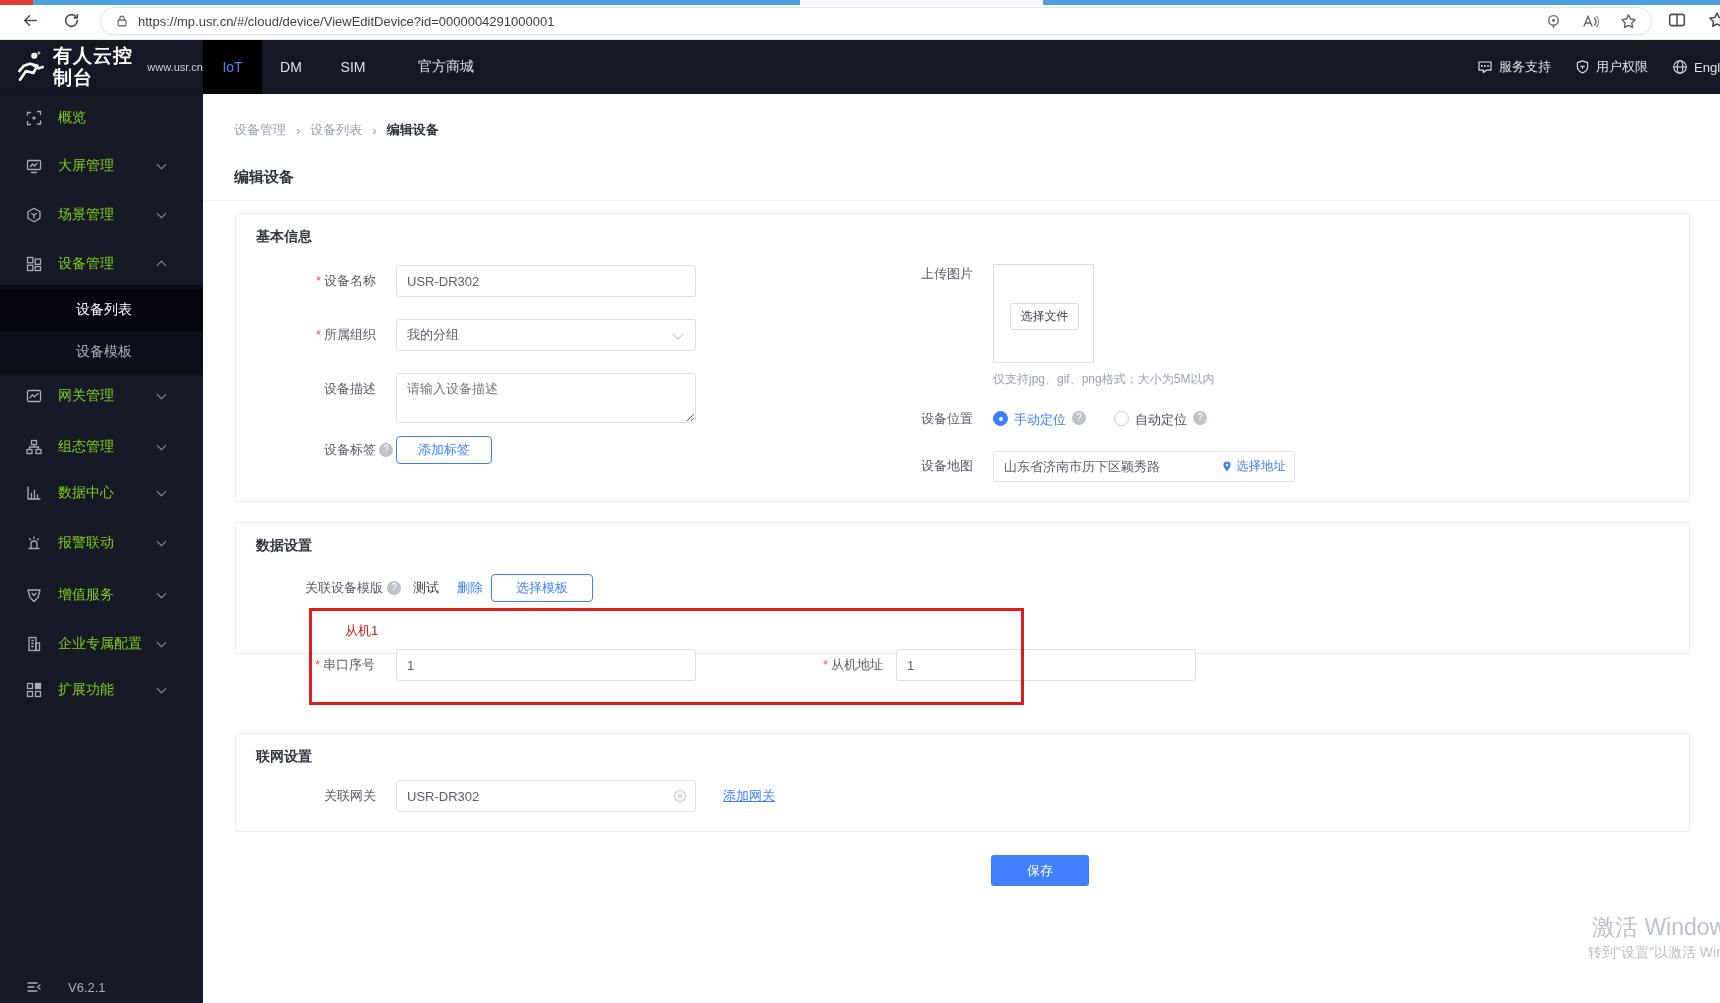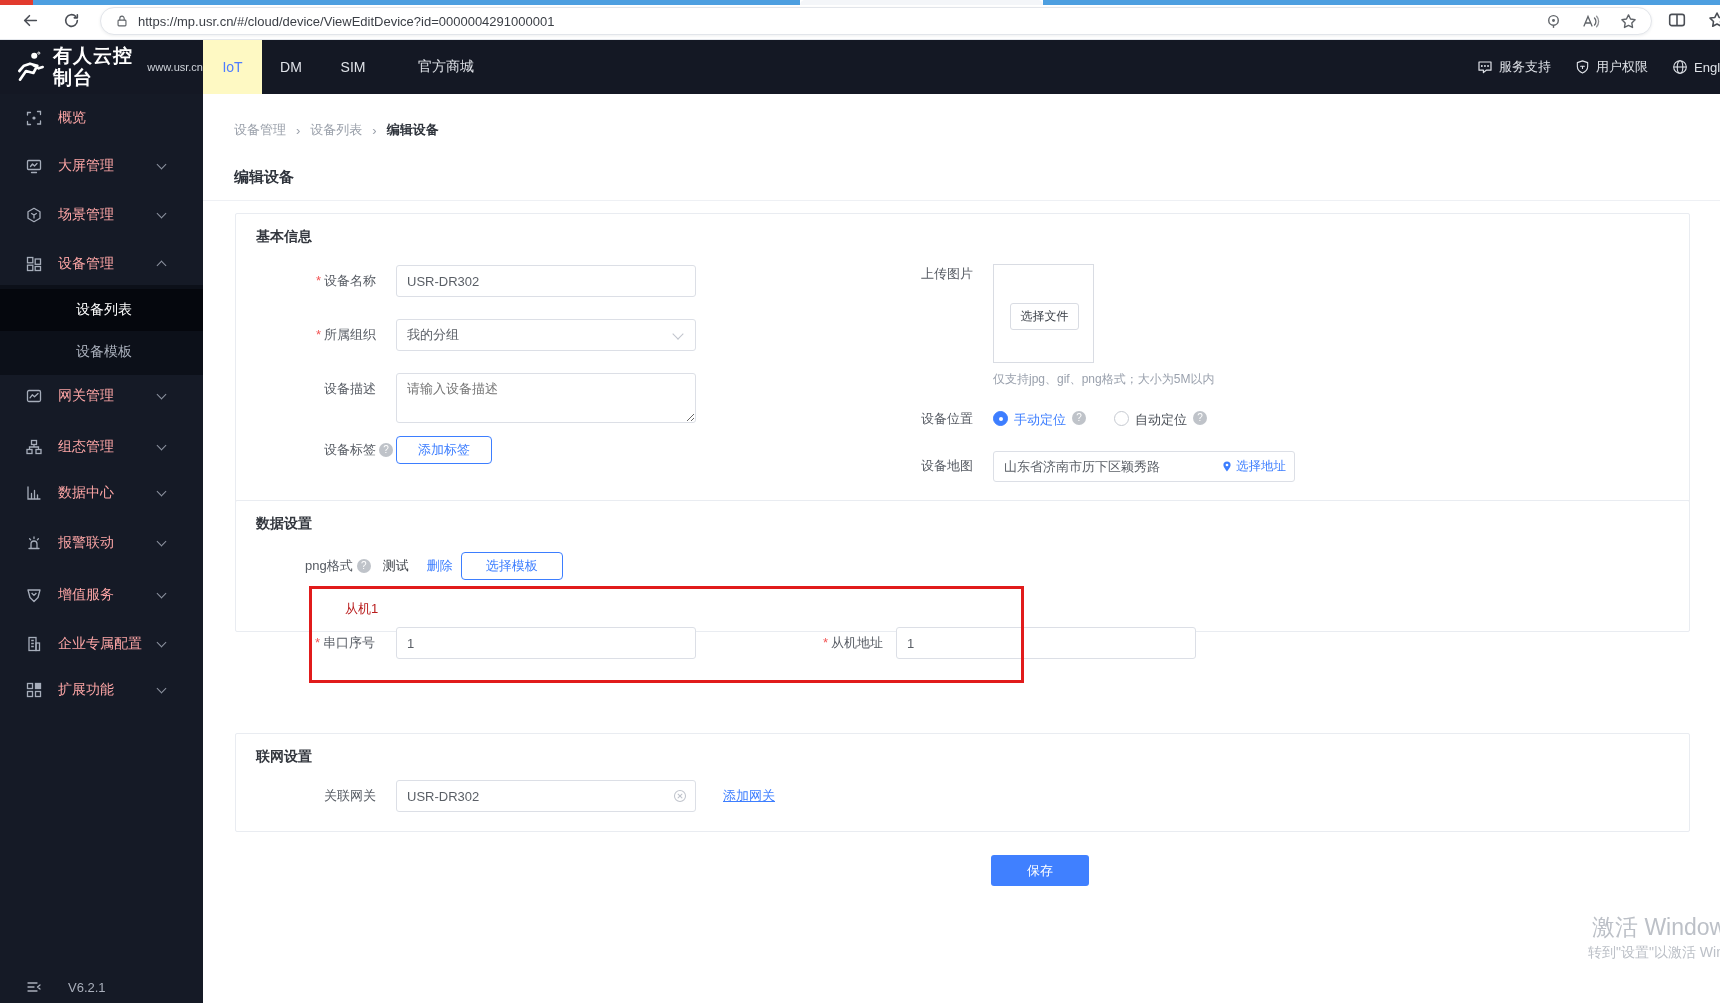--- a/index.html
+++ b/index.html
@@ -21,30 +21,30 @@
   .url-right { margin-left:auto; display:flex; gap:20px; align-items:center; color:#5f6368; }
 
   
   #app-header { position:absolute; left:0; top:40px; width:1720px; height:54px; background:#141824; }
   #logo { position:absolute; left:0; top:0; width:203px; height:54px; display:flex; align-items:center; padding-left:14px; gap:7px; }
   .brand-col { display:flex; align-items:center; }
   .brand-title { color:#fff; font-size:19px; font-weight:700; letter-spacing:1px; line-height:22px; }
   .brand-sub { color:#cfd3da; font-size:11px; line-height:13px; }
   #top-nav { position:absolute; left:203px; top:0; height:54px; display:flex; }
   .nav-tab { height:54px; display:flex; align-items:center; justify-content:center; font-size:14px; color:#dfe2e8; cursor:pointer; }
-  .nav-tab.active { background:#fef9c3; color:#4e7cff; }
+  .nav-tab.active { background:#000000; color:#4e7cff; }
   #hdr-right { position:absolute; left:1477px; top:0; height:54px; display:flex; align-items:center; gap:24px;
     color:#dfe2e8; font-size:13px; white-space:nowrap; }
   .hdr-item { display:flex; align-items:center; gap:6px; cursor:pointer; }
 
   
   #sidebar { position:absolute; left:0; top:94px; width:203px; height:909px; background:#151a26; }
   .side-item { position:absolute; left:0; width:203px; height:40px; display:flex; align-items:center; cursor:pointer; }
   .s-icon { position:absolute; left:26px; width:16px; height:16px; color:#a6adba; }
-  .s-label { position:absolute; left:58px; font-size:14px; color:#fca5a5; }
+  .s-label { position:absolute; left:58px; font-size:14px; color:#84cc16; }
   .chev { position:absolute; left:158px; width:7px; height:7px; border-right:1.4px solid #8d93a0; border-bottom:1.4px solid #8d93a0; }
   .chev.down { transform:rotate(45deg); margin-top:-3px; }
   .chev.up { transform:rotate(-135deg); margin-top:3px; }
   #submenu-block { position:absolute; left:0; top:191px; width:203px; height:90px; background:#0c1019; }
   .sub-item { position:absolute; left:0; width:203px; height:42px; display:flex; align-items:center; cursor:pointer; }
   .sub-item span { position:absolute; left:76px; font-size:14px; color:#aab0bc; }
   .sub-item.active { background:#05070d; }
   .sub-item.active span { color:#ffffff; }
   #side-bottom { position:absolute; left:26px; bottom:8px; display:flex; align-items:center; gap:26px; color:#a9afbb; }
   #version { font-size:13px; }
@@ -412,25 +412,25 @@
           <svg width="12" height="13" viewBox="0 0 16 16" fill="#3d7eff">
               <path d="M8 1.2A4.8 4.8 0 0 1 12.8 6c0 3.2-4.8 8.6-4.8 8.6S3.2 9.2 3.2 6A4.8 4.8 0 0 1 8 1.2z"></path>
               <circle cx="8" cy="6" r="1.8" fill="#fff"></circle>
             </svg>
         </span>
         <span class="link-blue">选择地址</span>
       </span>
     </div>
   </div>
 
-  <div class="card" style="top:406px; height:132px;">
+  <div class="card" style="top:428px; height:132px;">
     <div class="sec-title">数据设置</div>
 
     <div class="tpl-row">
-      <span>png格式</span>
+      <span>关联设备模版</span>
       <span class="help" style="margin-left:4px;">?</span>
       <span style="margin-left:12px; color:#3c4147;">测试</span>
       <span class="link-blue" style="margin-left:18px;">删除</span>
       <span class="btn-outline-blue" style="position:static; margin-left:8px; width:102px; height:28px;">选择模板</span>
     </div>
 
     <div class="slave-title">从机1</div>
 
     <div class="flabel" style="left:9px; top:126px;"><i class="req">*</i><span>串口序号</span></div>
     <input class="inp" style="left: 160px; top: 126px; width: 300px;" value="1">

